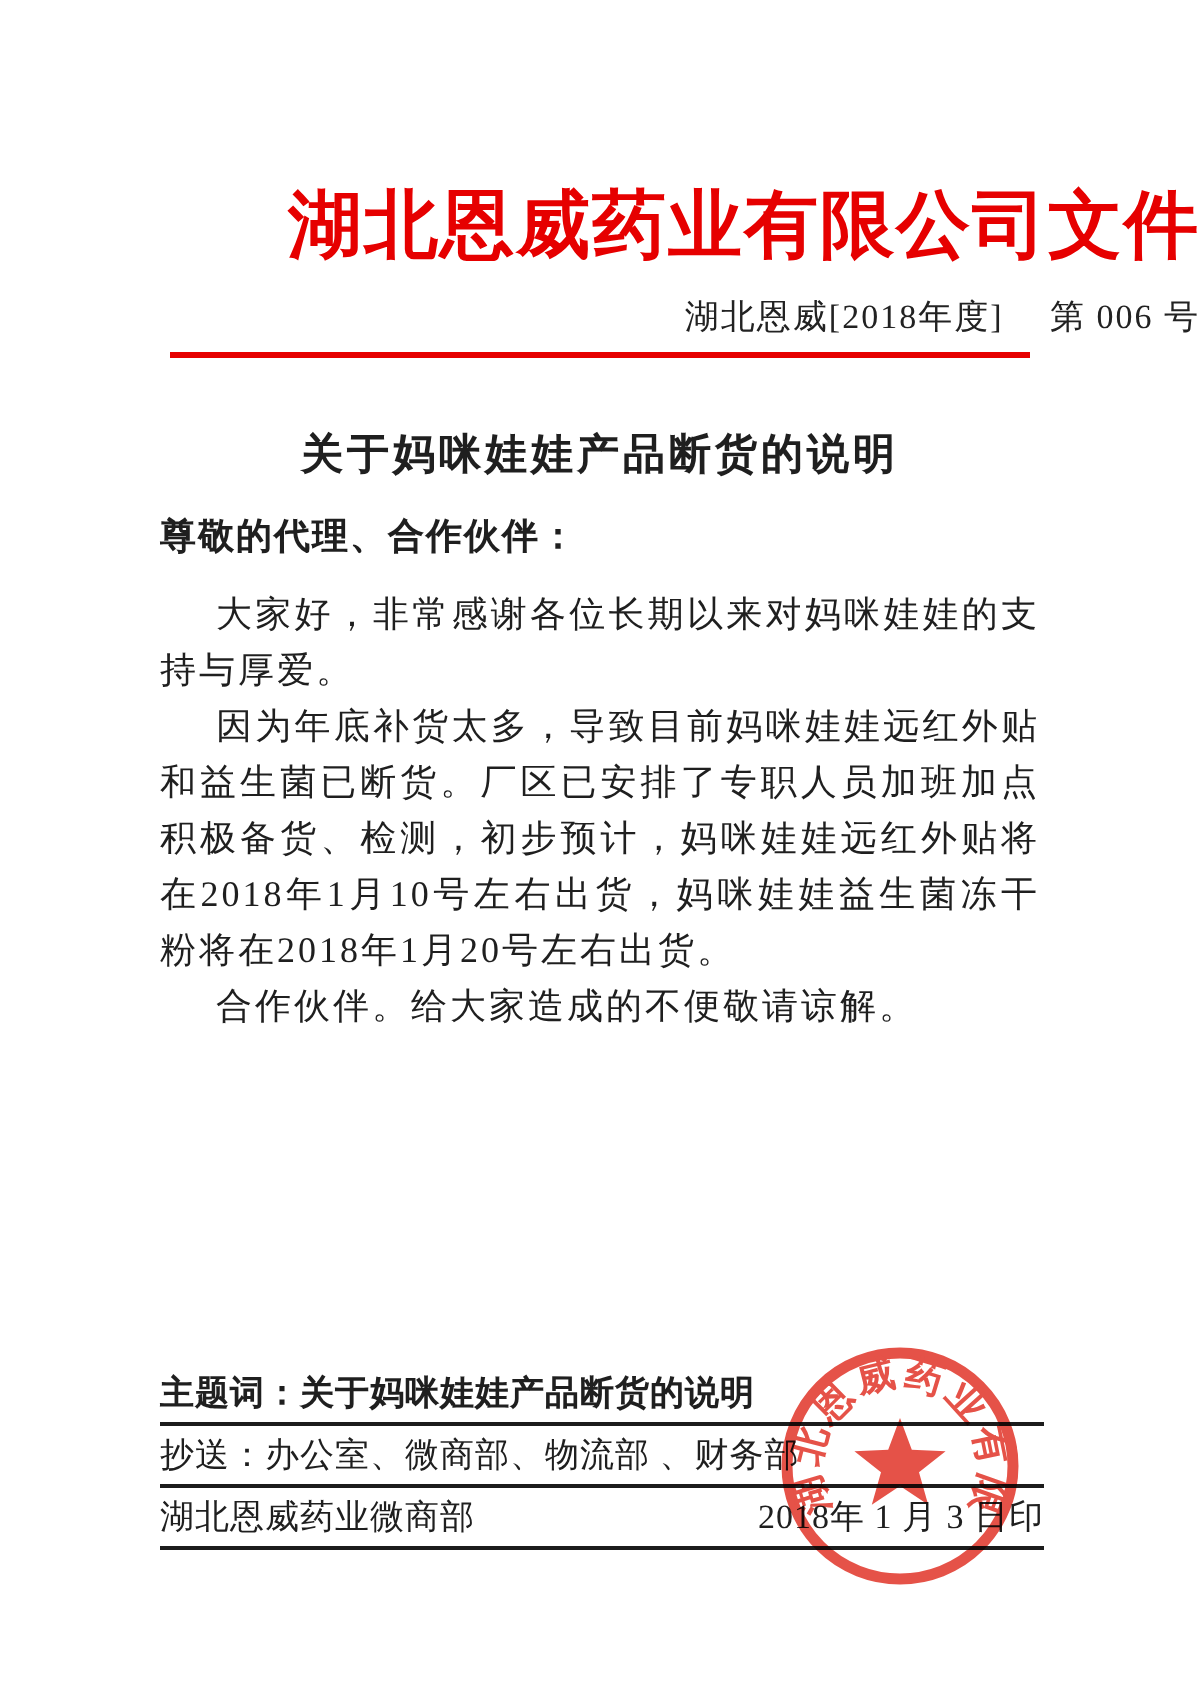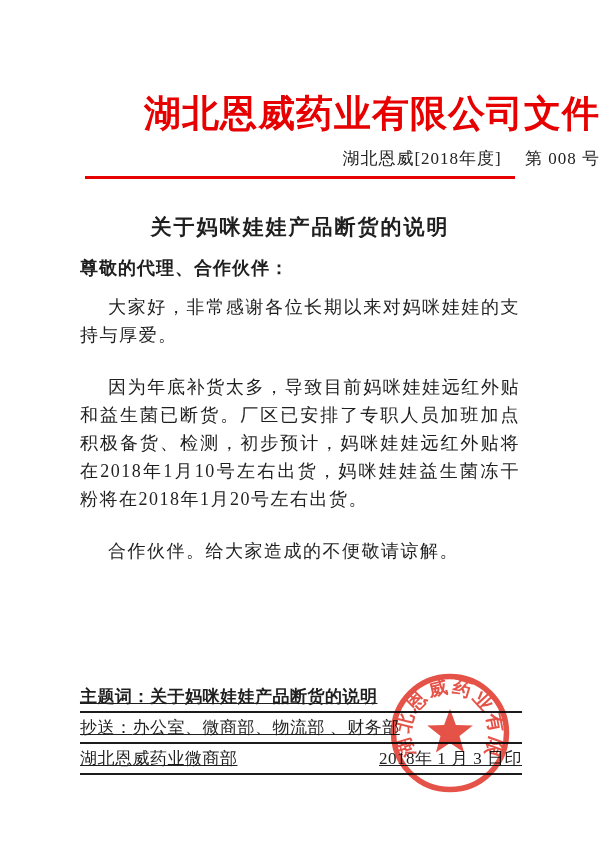--- a/index.html
+++ b/index.html
@@ -61,37 +61,36 @@
     line-height:30px;
   }
   .salutation{
     margin-top:13px;
     font-size:18px;
     font-weight:bold;
     letter-spacing:1px;
     line-height:26px;
   }
   .doc-body p{
-    margin-top:24px;
+    margin-top:0;
     font-size:18px;
     line-height:28px;
     letter-spacing:1.5px;
     text-align:justify;
     text-justify:inter-character;
     text-indent:28px;
   }
   .doc-body p.first{margin-top:12px;}
   
   .doc-footer{
     position:absolute;
     left:80px;
     top:682px;
     width:442px;
     font-size:17px;
-    text-decoration:underline;
   }
   .footer-row{
     display:flex;
     justify-content:space-between;
     align-items:flex-end;
     border-bottom:2px solid #1c1c1c;
     padding:4px 0 3px;
     line-height:22px;
     letter-spacing:0.5px;
   }
@@ -109,21 +108,21 @@
     pointer-events:none;
   }
 </style>
 </head>
 <body>
 
 <div class="page">
 
   <div class="letterhead">
     <div class="org-title">湖北恩威药业有限公司文件</div>
-    <div class="issue-no">湖北恩威[2018年度]　 第 008 号</div>
+    <div class="issue-no">湖北恩威[2018年度]　 第 006 号</div>
     <div class="red-rule"></div>
   </div>
 
   <div class="doc-body">
     <div class="doc-title">关于妈咪娃娃产品断货的说明</div>
     <div class="salutation">尊敬的代理、合作伙伴：</div>
     <p class="first">大家好，非常感谢各位长期以来对妈咪娃娃的支持与厚爱。</p>
     <p>因为年底补货太多，导致目前妈咪娃娃远红外贴和益生菌已断货。厂区已安排了专职人员加班加点积极备货、检测，初步预计，妈咪娃娃远红外贴将在2018年1月10号左右出货，妈咪娃娃益生菌冻干粉将在2018年1月20号左右出货。</p>
     <p>合作伙伴。给大家造成的不便敬请谅解。</p>
   </div>

